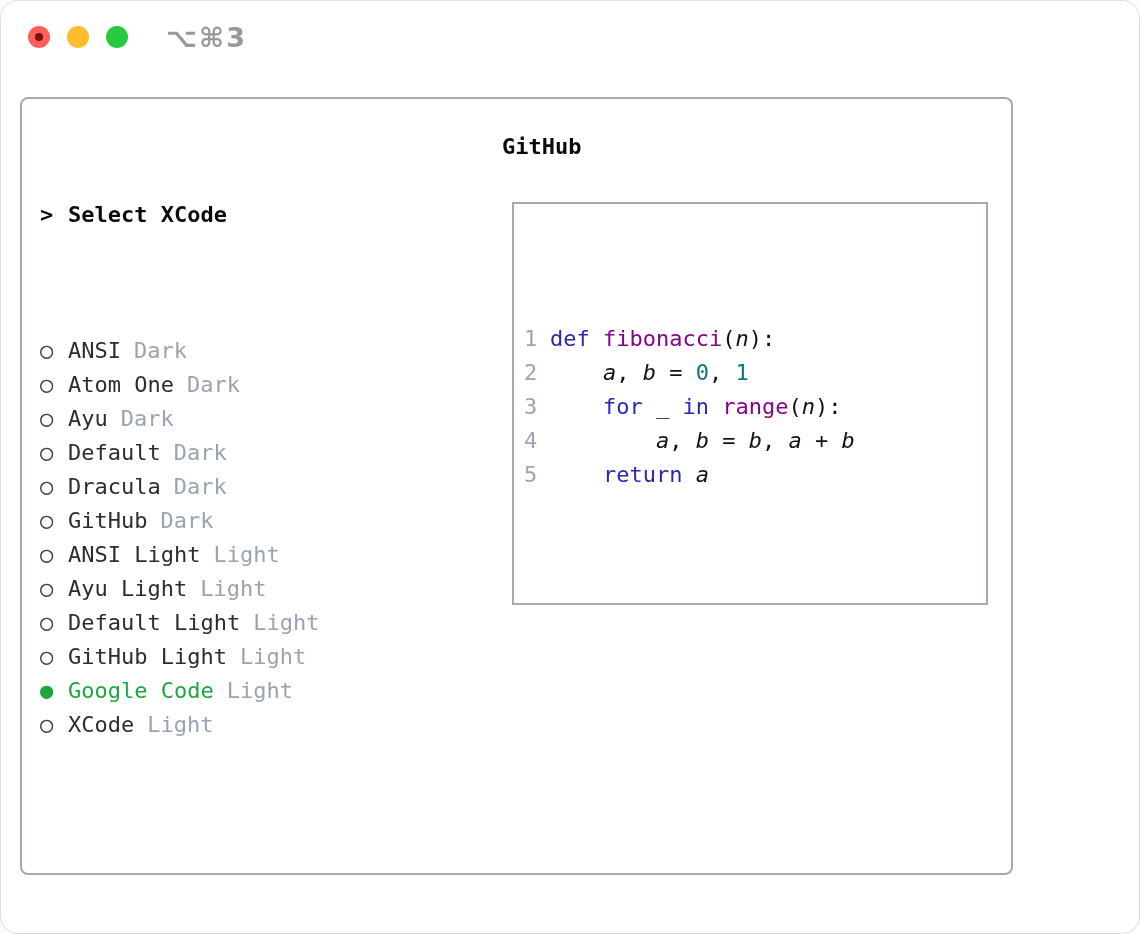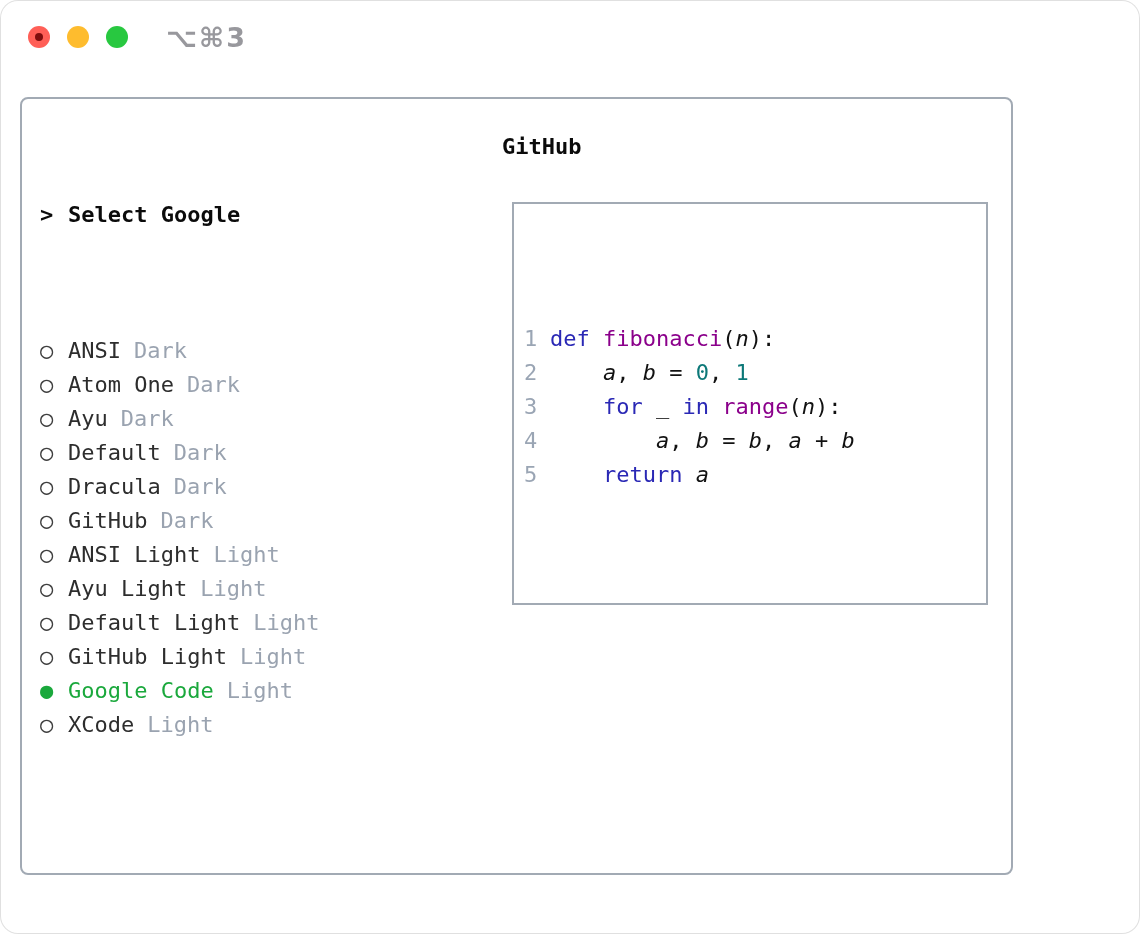--- a/index.html
+++ b/index.html
@@ -74,21 +74,21 @@
       <span class="innerdot"></span>
     </span>
     <span class="dot yellow"></span>
     <span class="dot green"></span>
     <span class="wintitle">⌥⌘3</span>
   </div>
 
   <div class="main-panel">
 
     <div class="left-col">
-      <div class="row"><span class="mk prompt">&gt;</span><span class="nm hdr">Select Google</span></div>
+      <div class="row"><span class="mk prompt">&gt;</span><span class="nm hdr">Select XCode</span></div>
 
       <div id="theme-list"><div class="row"><span class="mk">○</span><span class="nm">ANSI</span><span class="tg">Dark</span></div><div class="row"><span class="mk">○</span><span class="nm">Atom One</span><span class="tg">Dark</span></div><div class="row"><span class="mk">○</span><span class="nm">Ayu</span><span class="tg">Dark</span></div><div class="row"><span class="mk">○</span><span class="nm">Default</span><span class="tg">Dark</span></div><div class="row"><span class="mk">○</span><span class="nm">Dracula</span><span class="tg">Dark</span></div><div class="row"><span class="mk">○</span><span class="nm">GitHub</span><span class="tg">Dark</span></div><div class="row"><span class="mk">○</span><span class="nm">ANSI Light</span><span class="tg">Light</span></div><div class="row"><span class="mk">○</span><span class="nm">Ayu Light</span><span class="tg">Light</span></div><div class="row"><span class="mk">○</span><span class="nm">Default Light</span><span class="tg">Light</span></div><div class="row"><span class="mk">○</span><span class="nm">GitHub Light</span><span class="tg">Light</span></div><div class="row"><span class="mk sel">●</span><span class="nm sel">Google Code</span><span class="tg">Light</span></div><div class="row"><span class="mk">○</span><span class="nm">XCode</span><span class="tg">Light</span></div></div>
 
       <div class="row blank"></div>
 
       
 
       
 
       

